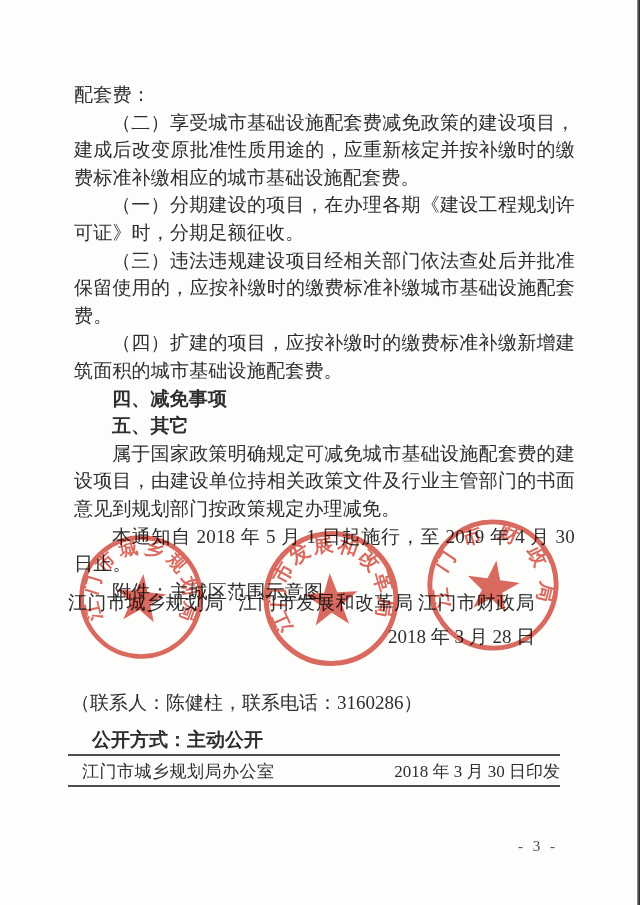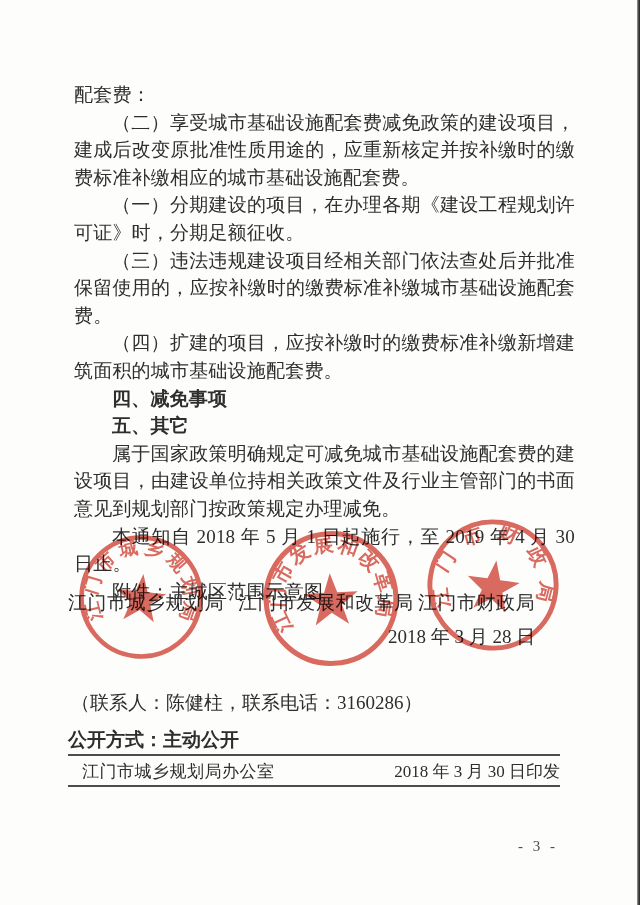--- a/index.html
+++ b/index.html
@@ -25,21 +25,21 @@
   .sig-date { position:absolute; left:388px; top:624px; font-size:19px; white-space:nowrap; }
 
   .seal { position:absolute; mix-blend-mode:multiply; opacity:.88; }
   .seal-1 { left:76px;  top:531px; transform:rotate(6deg); }
   .seal-2 { left:260px; top:527px; transform:rotate(-3deg); }
   .seal-3 { left:424px; top:516px; transform:rotate(8deg); }
   .seal text { font-family:"Liberation Serif","DejaVu Serif",serif; font-weight:bold; }
 
   .contact { position:absolute; left:71px; top:690px; font-size:19px; white-space:nowrap; }
   .disclosure {
-    position:absolute; left:68px; top:727px; font-size:19px; font-weight:bold;
+    position:absolute; left:92px; top:727px; font-size:19px; font-weight:bold;
     font-family:"Liberation Sans","DejaVu Sans",sans-serif; white-space:nowrap;
   }
   .rule { position:absolute; left:68px; width:492px; height:2px; background:#4d4d4d; }
   .rule-top { top:754px; }
   .rule-bottom { top:785px; }
   .footer-row {
     position:absolute; left:68px; top:760px; width:492px;
     display:flex; justify-content:space-between; align-items:center;
     font-size:17px; line-height:24px;gap:45px;
   }

